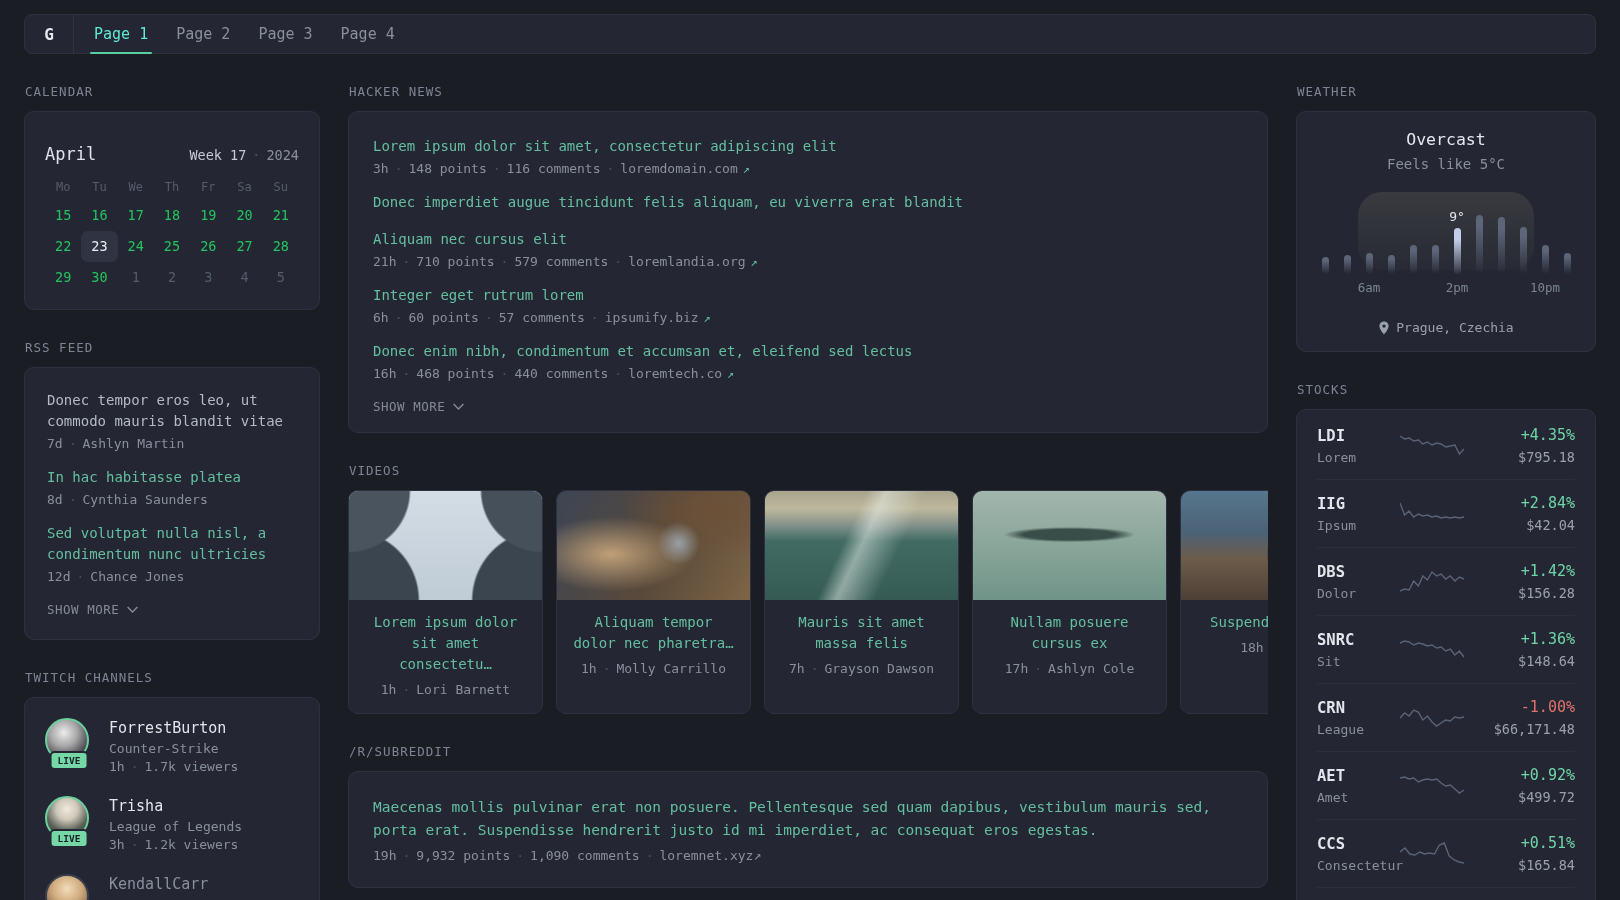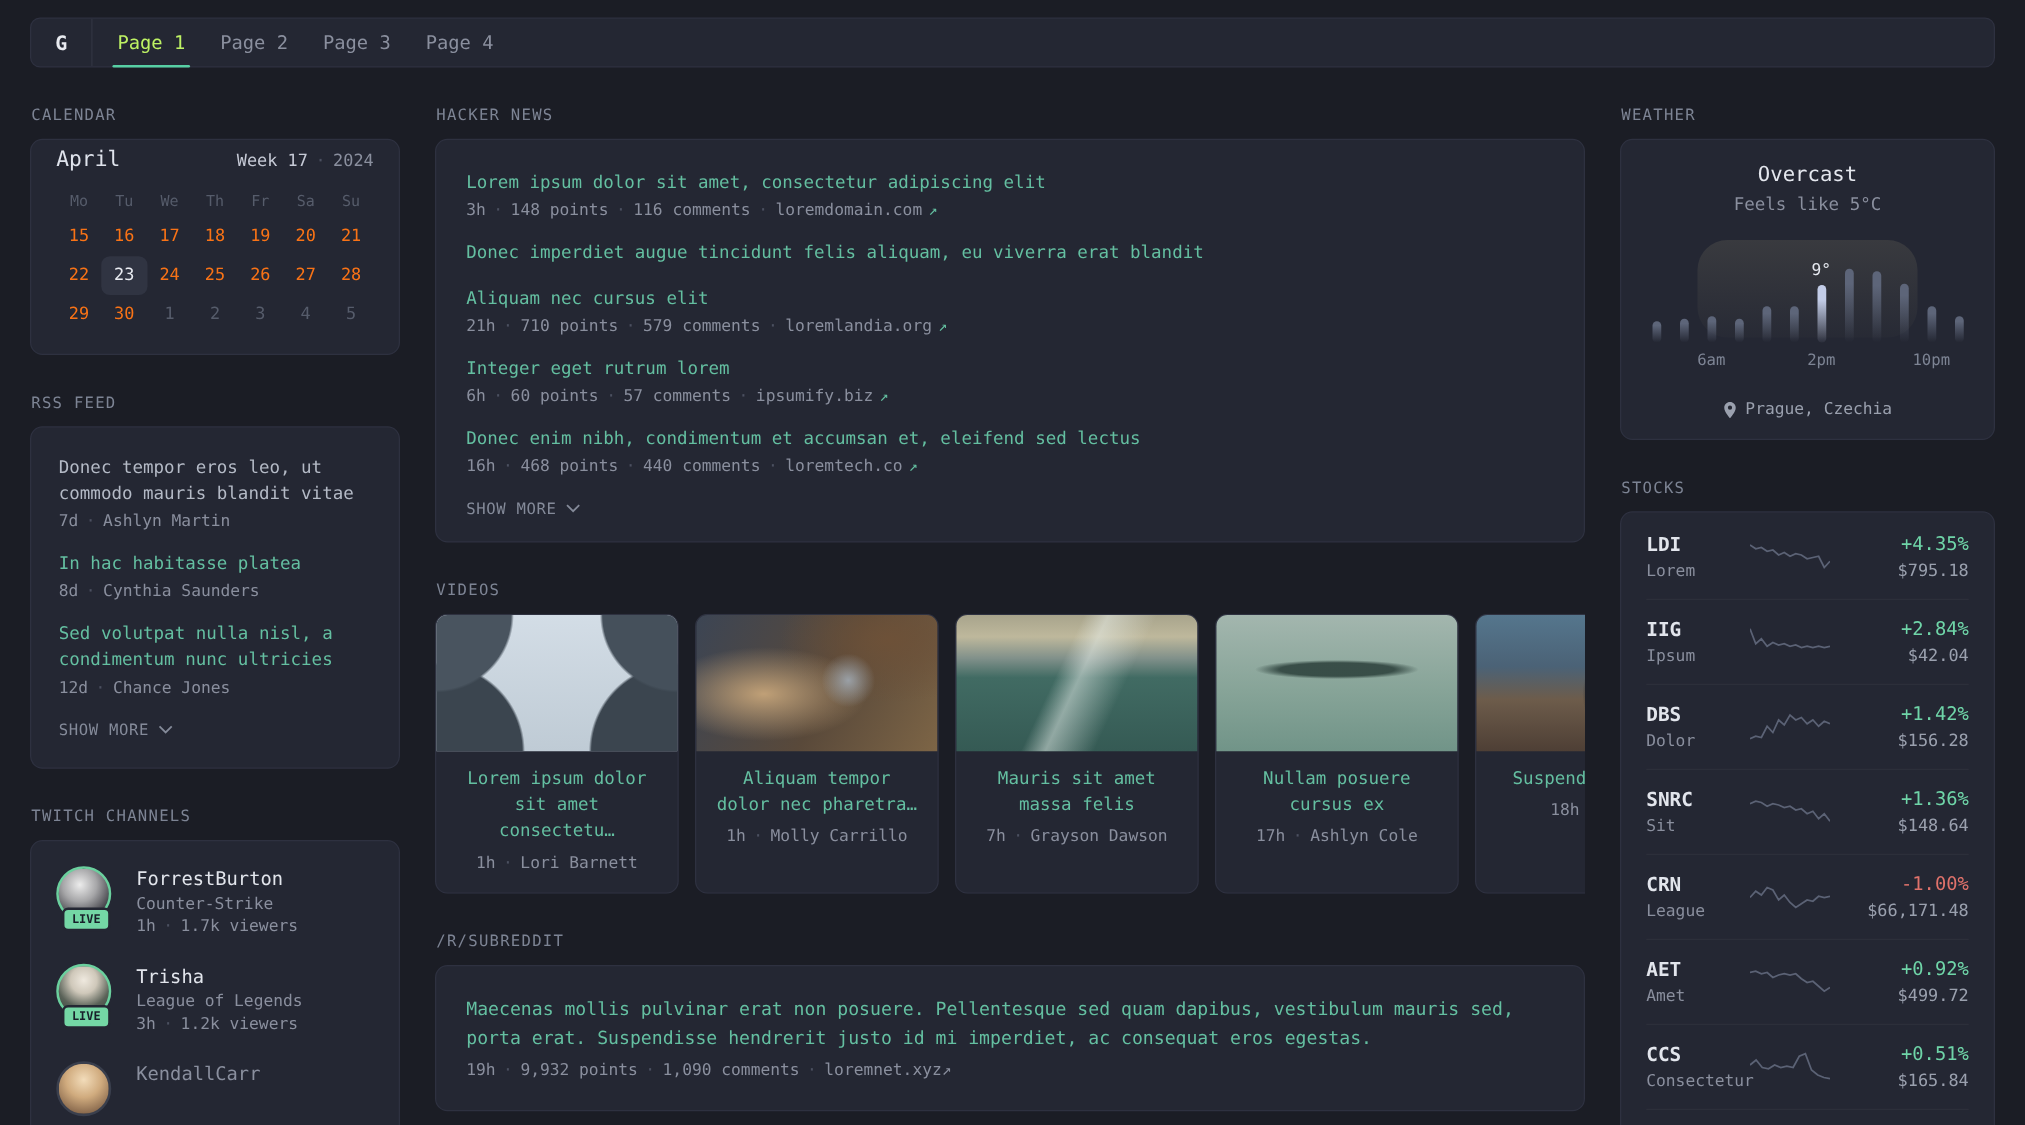--- a/index.html
+++ b/index.html
@@ -21,41 +21,41 @@
 
   
   .navbar{ margin:14px 24px 0; height:40px; display:flex; align-items:stretch;
     background:var(--card); border:1px solid var(--border); border-radius:8px; }
   .nav-logo{ width:48px; display:flex; align-items:center; justify-content:center;
     font-weight:bold; font-size:16px; color:#e8eaf0; cursor:pointer; }
   .nav-div{ width:1px; background:#313442; }
   .nav-tabs{ display:flex; margin-left:6px; }
   .nav-tab{ position:relative; display:flex; align-items:center; padding:0 14px;
     color:var(--gray); font-size:15px; cursor:pointer; }
-  .nav-tab.active{ color:#bef264;align-items:center; }
+  .nav-tab.active{ color:#5eead4;align-items:center; }
   .nav-tab.active::after{ content:""; position:absolute; left:10px; right:10px; bottom:-1px;
     height:2px; background:#57cfa4; border-radius:2px; }
 
   
   .grid{ display:grid; grid-template-columns:296px 920px 300px; column-gap:28px;
     padding:0 24px; align-items:start; }
   .widget{ margin-top:30px; }
   .widget + .widget{ }
   .w-label{ font-size:12.5px; letter-spacing:1px; color:#7d8494; margin:0 0 12px 1px; }
 
   
-  .cal-card{ padding:6px 20px 16px; }
+  .cal-card{ padding:32px 20px 16px; }
   .cal-head{ display:flex; align-items:baseline; justify-content:space-between; }
   .cal-month{ font-size:17px; color:#dfe3ec; }
   .cal-week{ font-size:13.5px; color:#c6cad6; }
   .cal-week .yr{ color:var(--gray); }
   .cal-row{ display:grid; grid-template-columns:repeat(7,1fr); text-align:center; }
   .cal-dow{ margin-top:16px; color:var(--dim); font-size:12px; }
   .cal-dates{ margin-top:6px; }
-  .cal-cell{ height:31px; line-height:31px; font-size:13.5px; color:#f97316; }
+  .cal-cell{ height:31px; line-height:31px; font-size:13.5px; color:#22c55e; }
   .cal-cell.dim{ color:var(--dim); }
   .cal-cell.sel{ background:#303442; border-radius:7px; color:#e9ecf2; }
 
   
   .feed-card{ padding:22px; }
   .item{ margin-bottom:16px; }
   .item:last-of-type{ margin-bottom:12px; }
   .item-title{ color:var(--accent); line-height:21px; cursor:pointer; display:block; }
   .item-title.read{ color:#b4bac6; }
   .item-meta{ margin-top:4px; font-size:13px; color:var(--gray); }

